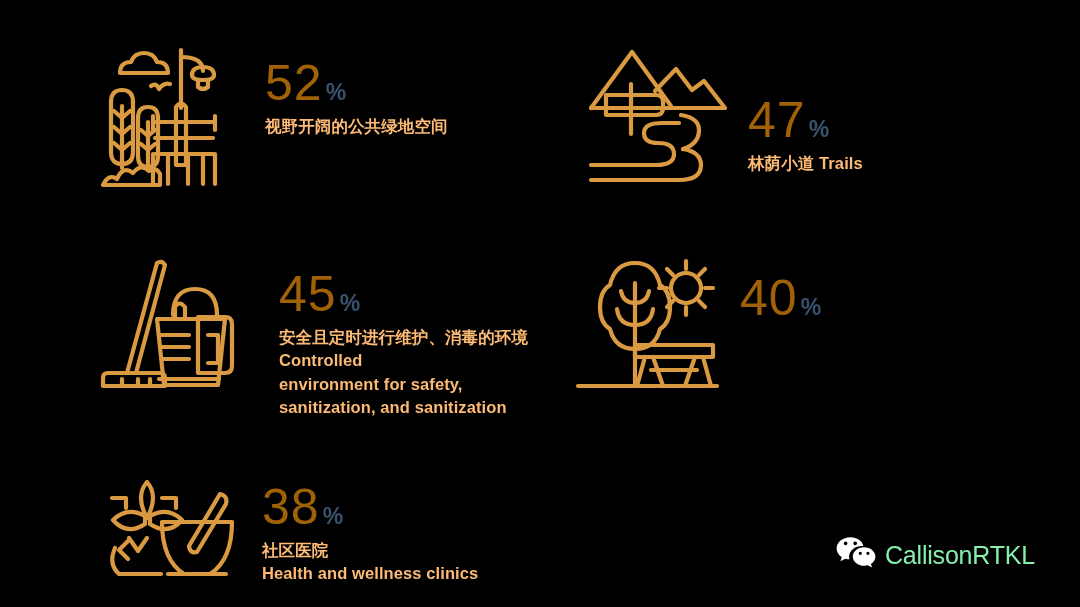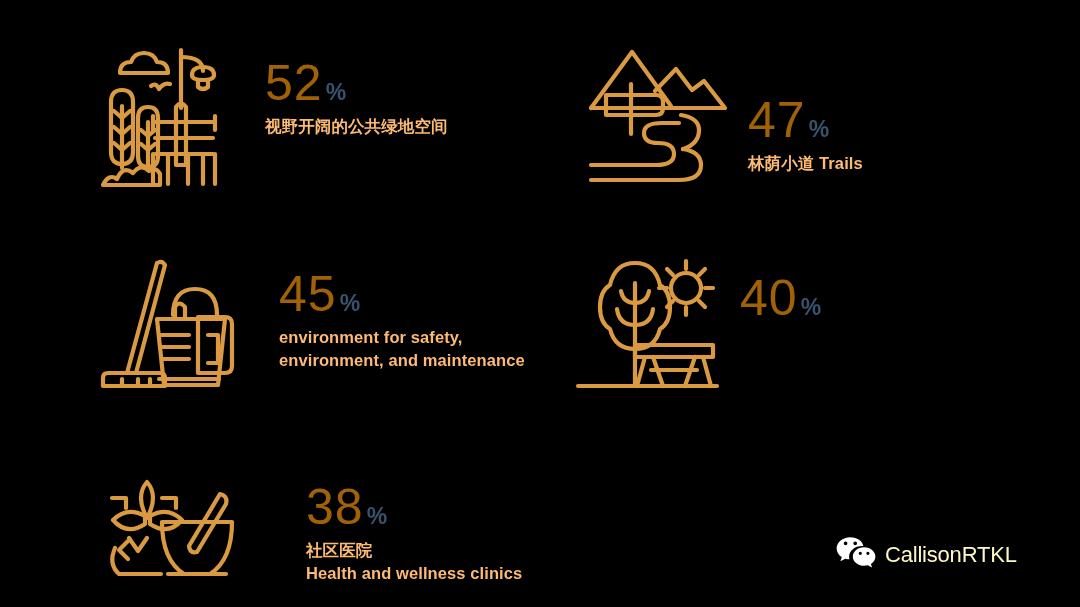--- a/index.html
+++ b/index.html
@@ -68,35 +68,35 @@
   #card-clean     { left: 98px;  top: 255px; width: 450px; gap: 17px; }
   #card-clean .stat-icon  { margin-right: 24px; }
   #card-picnic    { left: 575px; top: 255px; width: 430px; }
   #card-picnic .stat-icon { margin-right: 20px; }
   #card-health    { left: 98px;  top: 476px; width: 480px; }
   #card-health .stat-icon { margin-right: 24px; }
 
   #card-trails .stat-body,
   #card-picnic .stat-body { padding-top: 38px; }
   #card-picnic .stat-body { padding-top: 18px; }
-  #card-health .stat-body { padding-top: 6px; margin-left: 44px; }
+  #card-health .stat-body { padding-top: 6px; }
   #card-clean .stat-body  { padding-top: 14px; }
   #card-park .stat-body   { padding-top: 14px; }
 
   
   #brand-logo {
     position: absolute;
     left: 836px;
     top: 536px;
     display: flex;
     align-items: center;
   }
   #brand-logo .logo-text {
-    color: #fef9c3;
-    font-size: 22px;
+    color: #86efac;
+    font-size: 25px;
     font-weight: 400;
     letter-spacing: -0.2px;
     margin-left: 9px;
     font-family: "Liberation Sans", sans-serif;
   }
 </style>
 </head>
 <body>
 
 <div class="stat" id="card-park">
@@ -186,21 +186,22 @@
 
       <path d="M61 124 h60"></path>
     </svg>
   </span>
   <div class="stat-body">
     <div class="pct-row">
       <span class="pct-num">45</span>
       <span class="pct-sign">%</span>
     </div>
     <div class="desc">
-      <span class="en">environment for safety, environment, and maintenance</span>
+      <span class="zh">安全且定时进行维护、消毒的环境  Controlled</span>
+      <span class="en">environment for safety, sanitization, and sanitization</span>
     </div>
   </div>
 </div>
 
 <div class="stat" id="card-picnic">
   <span class="stat-icon">
     <svg width="145" height="140" viewBox="0 0 145 140" fill="none" stroke="#D99A42" stroke-width="4.2" stroke-linecap="round" stroke-linejoin="round">
 
       <path d="M35 30 q5 -22 25 -22 q20 0 25 22 q10 6 10 22 q0 16 -10 22 q-5 20 -25 20 q-20 0 -25 -20 q-10 -6 -10 -22 q0 -16 10 -22 z"></path>
 

